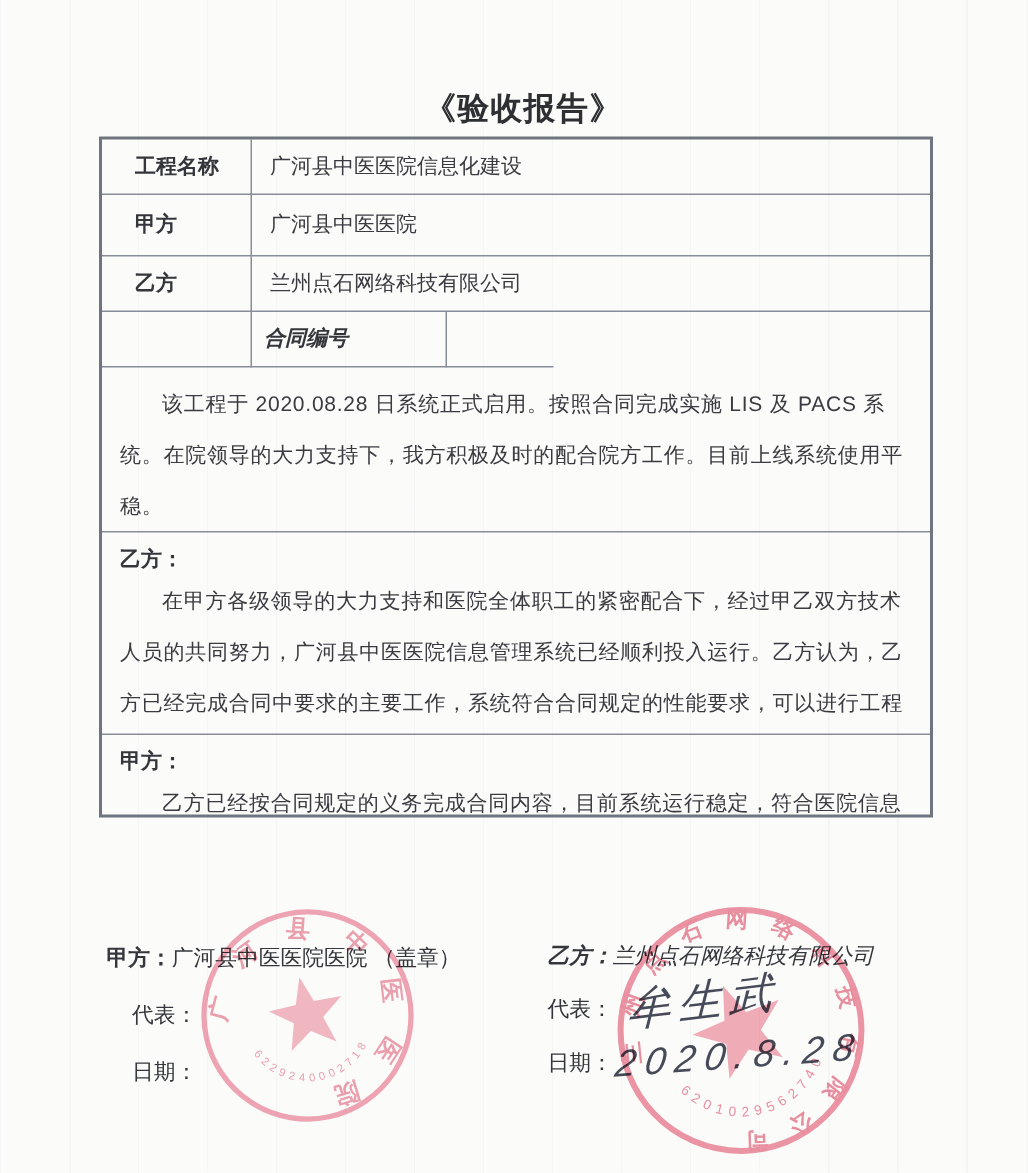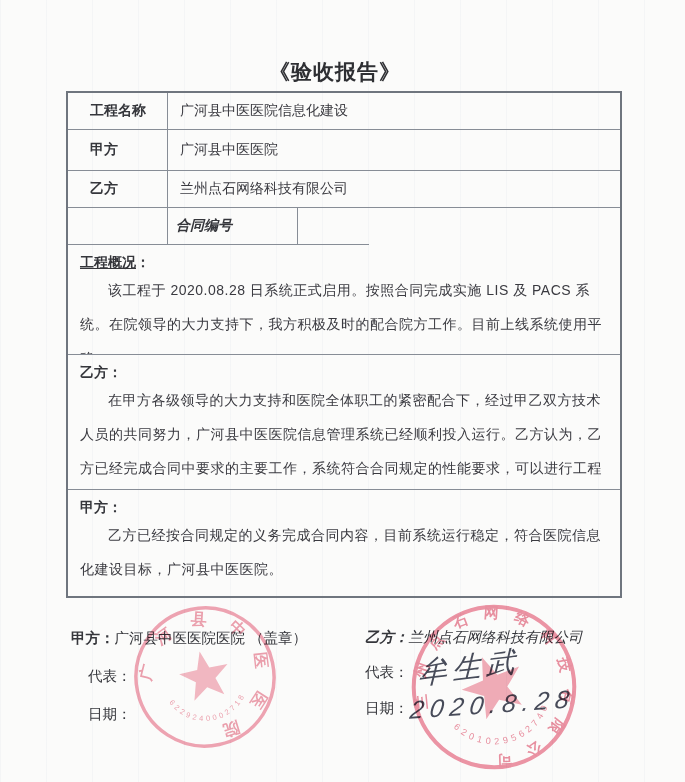--- a/index.html
+++ b/index.html
@@ -12,32 +12,32 @@
     width:685px;height:782px;
     margin:0 auto;
     background:
       repeating-linear-gradient(90deg, rgba(185,195,210,0.10) 0 1px, transparent 1px 46px),
       #fbfbfa;
     overflow:hidden;
     color:#3a3a40;
   }
   .title{
     position:absolute;
-    top:58px;left:3px;width:664px;
+    top:58px;left:17px;width:664px;
     text-align:center;
     font-size:21px;
     font-weight:bold;
     letter-spacing:1px;
     color:#2e2f33;
   }
   
   .doc-table{
     position:absolute;
     left:66px;top:91px;
-    width:556px;height:507px;
+    width:556px;height:454px;
     border:2px solid #6f757e;
     box-sizing:border-box;
     display:grid;
     grid-template-columns:100px 130px 71px 1fr;
     grid-template-rows:37px 41px 37px 37px 110px 135px 1fr;
     background:transparent;
   }
   .cell{
     border-right:1px solid #878d96;
     border-bottom:1px solid #878d96;
@@ -118,21 +118,20 @@
     <div class="cell value span3 last-col">广河县中医医院</div>
 
     <div class="cell label">乙方</div>
     <div class="cell value span3 last-col">兰州点石网络科技有限公司</div>
 
     <div class="cell value"></div>
     <div class="cell label" style="padding-left:8px;font-style:italic;">合同编号</div>
     <div class="cell value last-col"></div>
 
     <div class="section">
-      <div class="heading"><span class="u">工程概况</span><span>：</span></div>
       <p>该工程于 2020.08.28 日系统正式启用。按照合同完成实施 LIS 及 PACS 系统。在院领导的大力支持下，我方积极及时的配合院方工作。目前上线系统使用平稳。</p>
     </div>
 
     <div class="section">
       <div class="heading"><span>乙方</span><span>：</span></div>
       <p>在甲方各级领导的大力支持和医院全体职工的紧密配合下，经过甲乙双方技术人员的共同努力，广河县中医医院信息管理系统已经顺利投入运行。乙方认为，乙方已经完成合同中要求的主要工作，系统符合合同规定的性能要求，可以进行工程验收。</p>
     </div>
 
     <div class="section">
       <div class="heading"><span>甲方</span><span>：</span></div>

